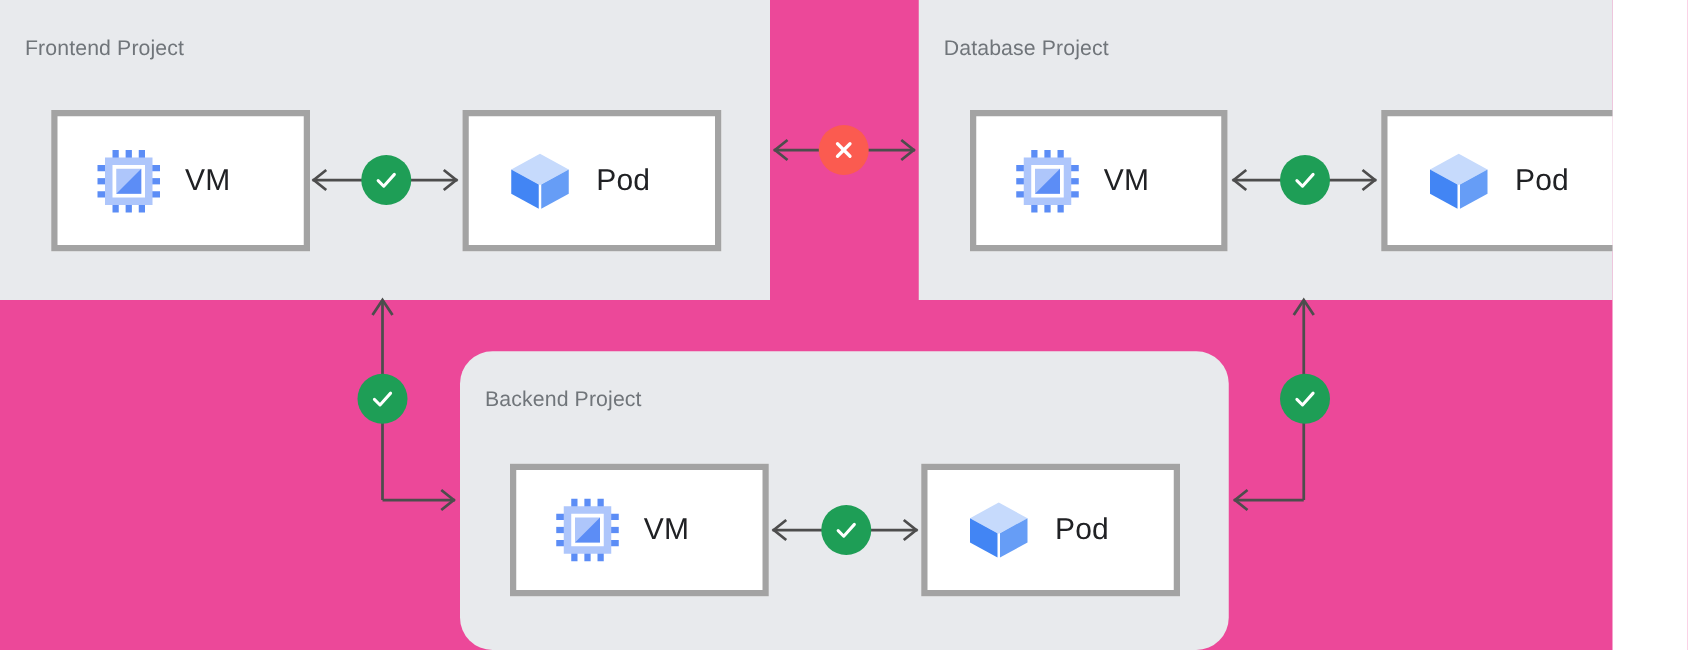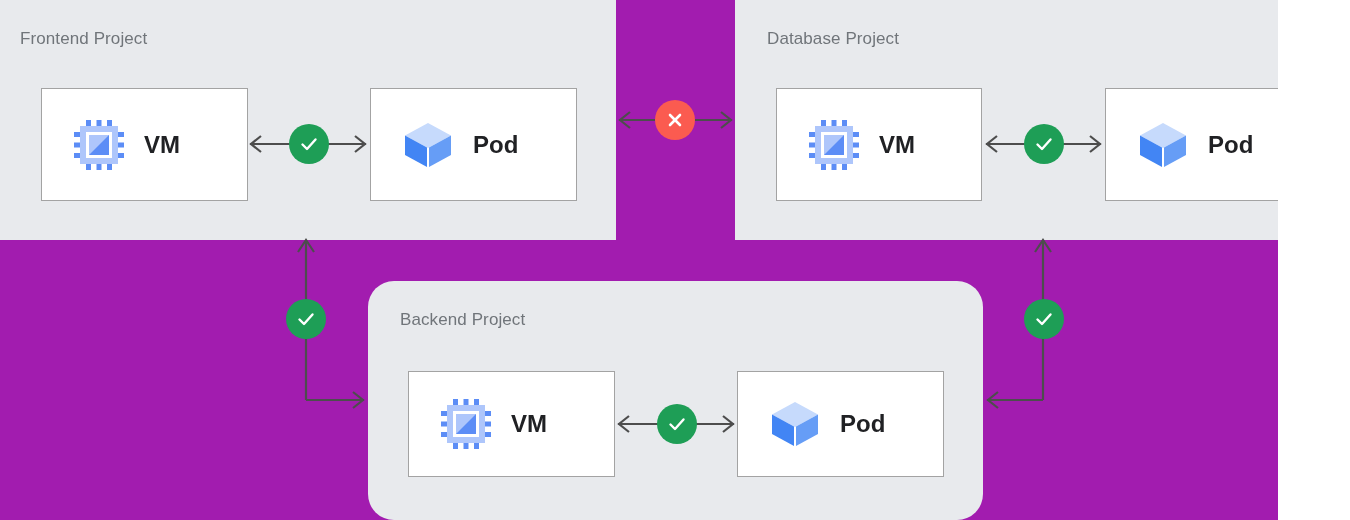--- a/index.html
+++ b/index.html
@@ -9,22 +9,23 @@
     background: #ffffff;
   }
   body {
     font-family: "Liberation Sans", sans-serif;
     -webkit-font-smoothing: antialiased;
   }
   #stage {
     position: relative;
     width: 1278px;
     height: 520px;
-    background: #a21caf;
+    background: #ec4899;
     overflow: hidden;
+    padding-left: 12px;
   }
 
   
   .panel {
     position: absolute;
     background: #e8eaed;
     box-sizing: border-box;
   }
   .panel-title {
     position: absolute;
@@ -38,31 +39,30 @@
   #panel-frontend {
     left: 0px;  top: 0px;  width: 616px; height: 240px;
   }
   #panel-database {
     left: 735px; top: 0px; width: 615px; height: 240px;
   }
   #panel-backend {
     left: 368px; top: 281px; width: 615px; height: 239px; border-radius: 26px;
   }
   #panel-database .panel-title,
-  #panel-backend .panel-title { left: 32px; text-align: center; }
+  #panel-backend .panel-title { left: 20px; text-align: center; }
 
   
   .card {
     position: absolute;
     background: #ffffff;
-    border: 1px solid #a3a3a3;
+    border: 5px solid #a3a3a3;
     box-sizing: border-box;
     display: flex;
     align-items: center;
-    font-weight: bold;
   }
   .card-inner {
     display: flex;
     align-items: center;
     padding-left: 31px;
   }
   .card-icon {
     width: 52px;
     height: 52px;
     flex: 0 0 52px;

